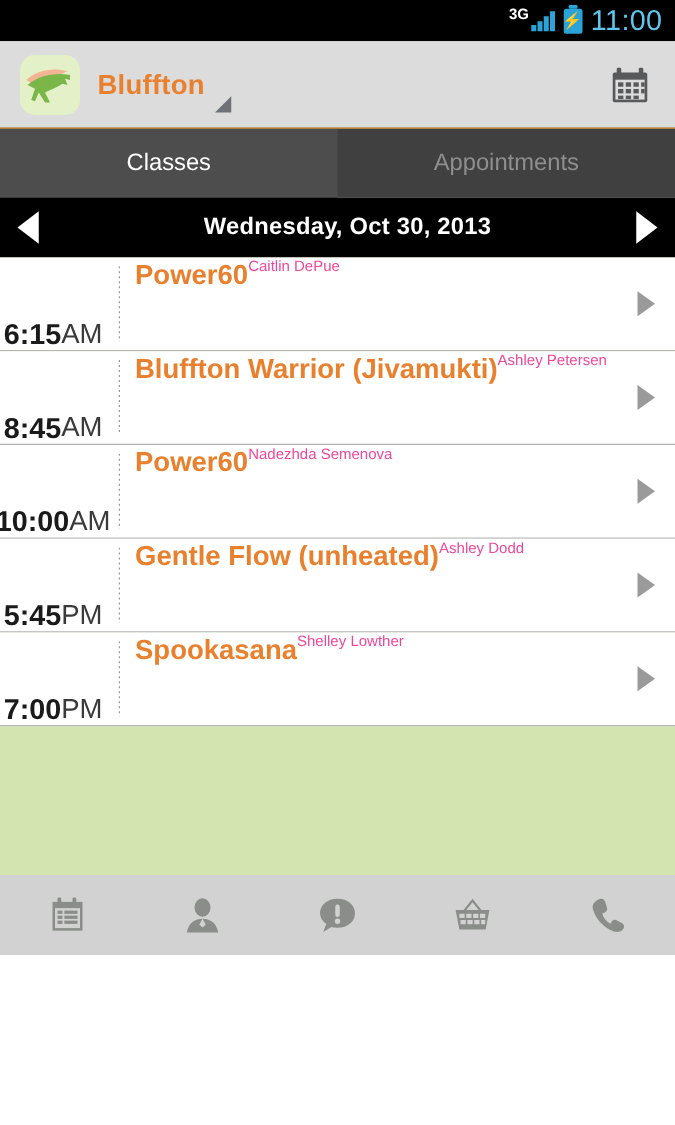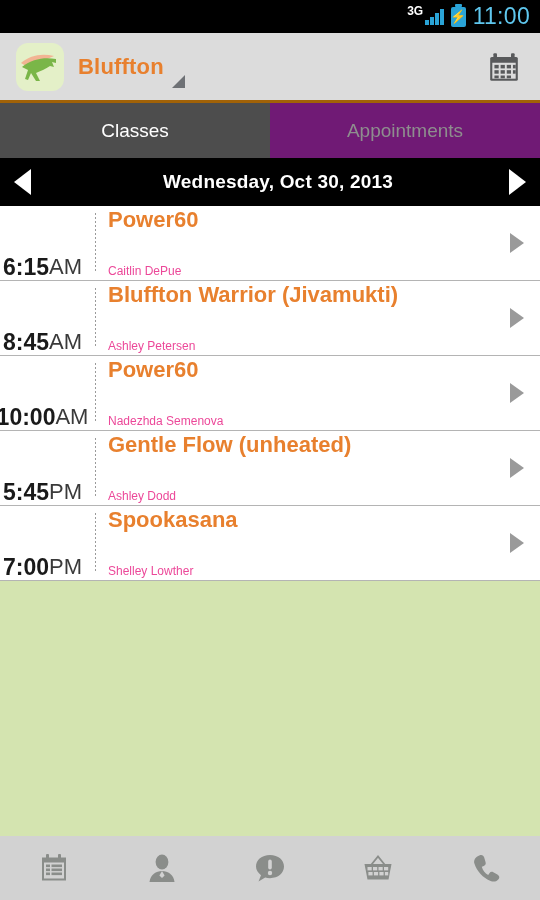--- a/index.html
+++ b/index.html
@@ -2,21 +2,21 @@
 <html><head>
 <meta charset="utf-8">
 <style>
   * { margin:0; padding:0; box-sizing:border-box; }
   html,body {
     width:540px; height:900px;
     background:#ffffff;
     font-family:"Liberation Sans", sans-serif;
     overflow:hidden;
   }
-  #app { position:relative; width:540px; height:900px; display:flex; flex-direction:column; }
+  #app { position:relative; width:540px; height:764px; display:flex; flex-direction:column; }
 
   
   .statusbar {
     height:33px; background:#000000; flex:0 0 33px;
     display:flex; align-items:center; justify-content:flex-end;
     padding-right:10px; gap:7px;
   }
   .sb-3g { color:#ffffff; font-size:12px; font-weight:bold; line-height:1;
            align-self:flex-start; margin-top:5px; margin-right:-5px; }
   .sig { display:flex; align-items:flex-end; gap:1.5px; height:17px; }
@@ -30,39 +30,39 @@
   .batt:before { content:""; position:absolute; top:-3px; left:4px; width:7px;
                  height:3px; background:#2aa4d8; border-radius:1px; }
   .batt span { position:absolute; inset:0; display:flex; align-items:center;
                justify-content:center; color:#d8e8f2; font-size:13px; line-height:1; }
   .sb-time { color:#5fc7ee; font-size:23px; letter-spacing:0.3px; line-height:1; }
 
   
   .header {
     height:70px; flex:0 0 70px; background:#dcdcdc;
     display:flex; align-items:center; padding:0 14px 0 16px;
-    border-bottom:3px solid #a16207; position:relative;
+    border-bottom:1px solid #a16207; position:relative;
   }
   .logo {
     width:48px; height:48px; border-radius:12px;
     background:#e4f0c8; position:relative; overflow:hidden; flex:0 0 48px;
   }
   .brandname {
     margin-left:14px; color:#e8802e; font-size:22px; font-weight:bold;
     letter-spacing:0.2px;
   }
   .dropcaret {
     width:0; height:0; margin-left:8px; align-self:flex-end; margin-bottom:12px;
     border-left:13px solid transparent; border-bottom:13px solid #6e7175;
   }
   .cal-btn { margin-left:auto; width:44px; height:44px; display:flex;
              align-items:center; justify-content:center; }
 
   
-  .tabs { height:55px; flex:0 0 55px; background:#701a75; display:flex;
+  .tabs { height:55px; flex:0 0 55px; background:#404040; display:flex;
           align-items:stretch; }
   .tab { flex:1 1 0; display:flex; align-items:center; justify-content:center;
          color:#8e8e8e; font-size:19px; }
   .tab.active { background:#4d4d4d; color:#ffffff; }
 
   
   .datebar { height:48px; flex:0 0 48px; background:#000000; display:flex;
              align-items:center; padding:0 14px; }
   .dtitle { flex:1; text-align:center; color:#ffffff; font-size:19px;
             font-weight:bold; letter-spacing:0.2px;margin-left:16px; }
@@ -76,22 +76,22 @@
   .row { height:75px; background:#ffffff; border-bottom:1px solid #b4b4b4;
          display:flex; align-items:stretch; position:relative; }
   .row .timecol { width:95px; flex:0 0 95px; display:flex; flex-direction:row;
                   align-items:flex-end; justify-content:center;
                   padding-right:10px; }
   .tnum { font-size:23px; font-weight:bold; color:#1a1a1a; line-height:1.15; }
   .tmer { font-size:22px; color:#3a3a3a; line-height:1.2; }
   .vdiv { width:1px; flex:0 0 1px; margin:7px 0;
           background-image:linear-gradient(#9a9a9a 50%, transparent 0);
           background-size:1px 4px; }
-  .row .info { flex:1 1 auto; display:flex; flex-direction:column;
-               justify-content:space-between; padding-left:12px; min-width:0; }
+  .row .info { flex:1 1 auto; display:flex; flex-direction:row;
+               justify-content:flex-start; padding-left:12px; min-width:0; }
   .cname { color:#e8802e; font-size:22px; font-weight:bold; line-height:1.25;
            white-space:nowrap; overflow:hidden; }
   .iname { color:#ec4899; font-size:12px; line-height:1.3; white-space:nowrap;
            overflow:hidden; }
   .chev { width:46px; flex:0 0 46px; display:flex; align-items:center;
           justify-content:center; }
   .chev b { display:block; width:0;height:0;border-top:10px solid transparent;
             border-bottom:10px solid transparent;border-left:14px solid #9a9a9a; }
 
   

